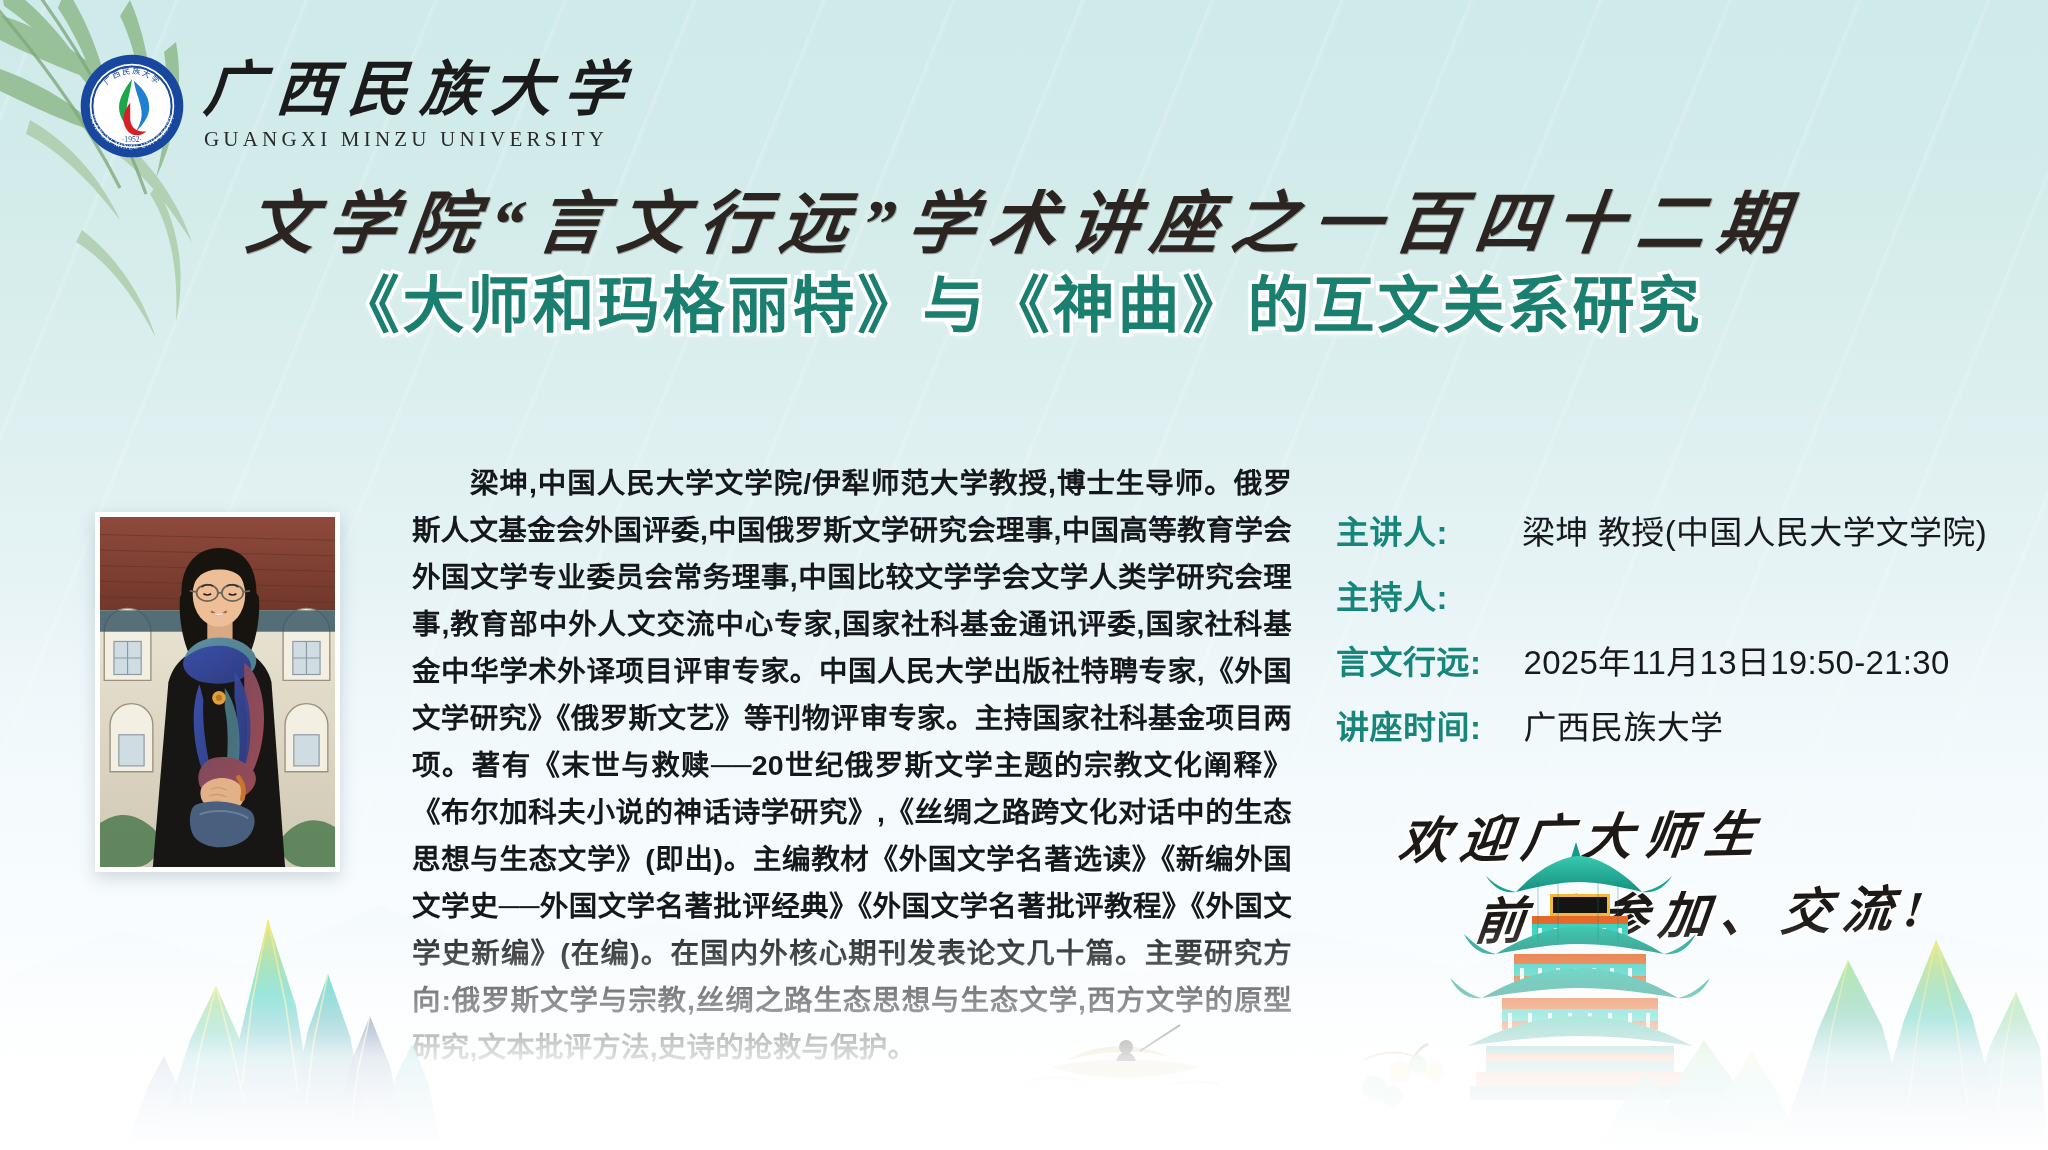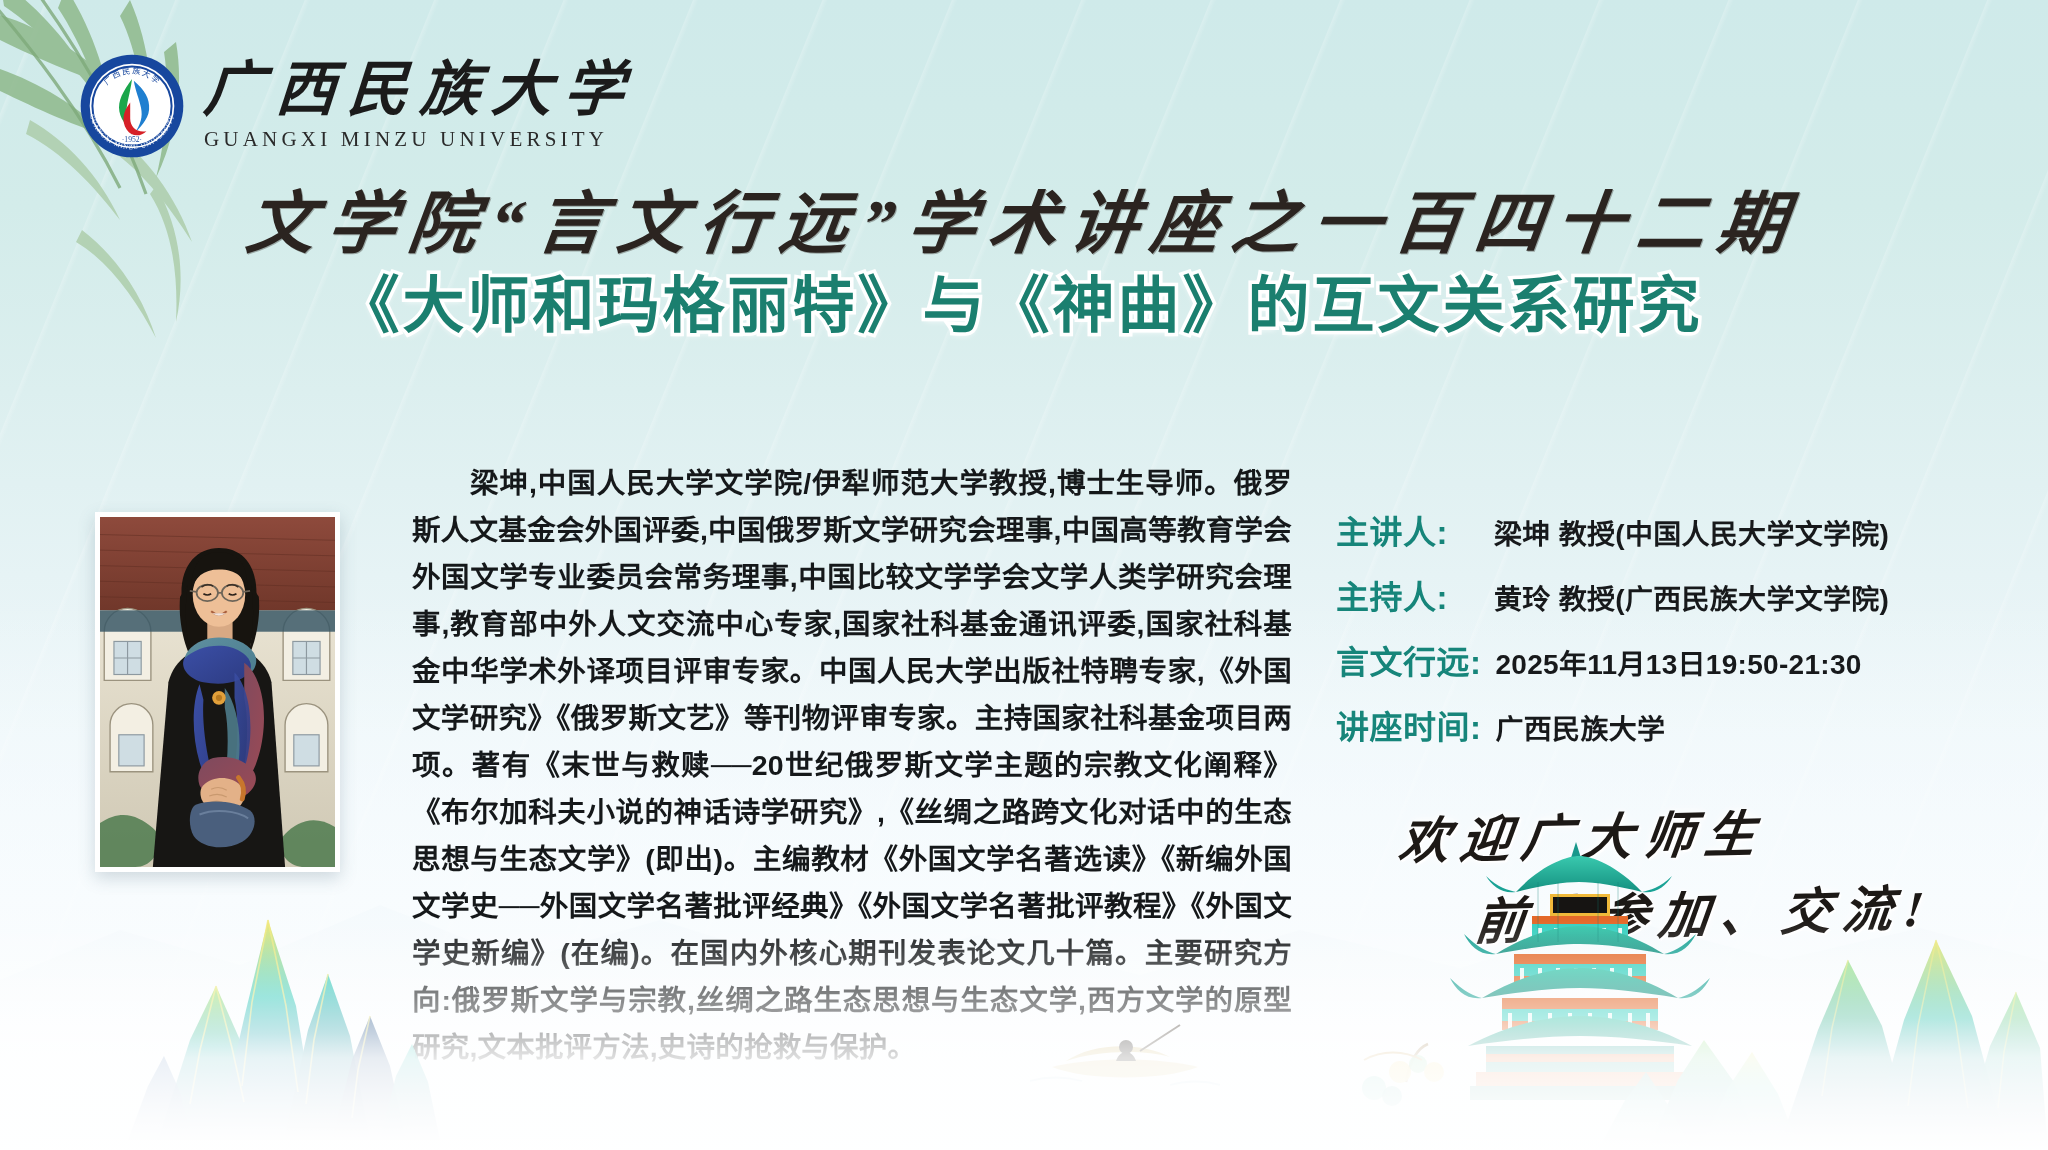--- a/index.html
+++ b/index.html
@@ -144,33 +144,34 @@
   }
 
   
   .info{
     position:absolute; left:1336px; top:506px; width:660px;
   }
   .info-row{
     display:flex; align-items:baseline;
     margin-bottom:17px;
     white-space:nowrap;
+    gap:28px;
   }
   .info-label{
     font-family:"Liberation Sans","DejaVu Sans",sans-serif;
     font-weight:700;
     font-size:33px;
     color:#16857a;
     letter-spacing:.5px;
     flex:0 0 auto;
   }
   .info-value{
     font-family:"Liberation Sans","DejaVu Sans",sans-serif;
-    font-weight:700;
-    font-size:28px;
+    font-weight:400;
+    font-size:33px;
     color:#17191b;
     letter-spacing:.3px;
     margin-left:14px;
   }
   .info-row.indent .info-value{ margin-left:46px; }
 
   
   .welcome{
     position:absolute; left:1400px; top:810px; width:560px;
     font-family:"Liberation Serif","DejaVu Serif",serif;
@@ -378,21 +379,20 @@
     <div class="bio-body">梁坤,中国人民大学文学院/伊犁师范大学教授,博士生导师。俄罗斯人文基金会外国评委,中国俄罗斯文学研究会理事,中国高等教育学会外国文学专业委员会常务理事,中国比较文学学会文学人类学研究会理事,教育部中外人文交流中心专家,国家社科基金通讯评委,国家社科基金中华学术外译项目评审专家。中国人民大学出版社特聘专家,《外国文学研究》《俄罗斯文艺》等刊物评审专家。主持国家社科基金项目两项。著有《末世与救赎──20世纪俄罗斯文学主题的宗教文化阐释》《布尔加科夫小说的神话诗学研究》,《丝绸之路跨文化对话中的生态思想与生态文学》(即出)。主编教材《外国文学名著选读》《新编外国文学史──外国文学名著批评经典》《外国文学名著批评教程》《外国文学史新编》(在编)。在国内外核心期刊发表论文几十篇。主要研究方向:俄罗斯文学与宗教,丝绸之路生态思想与生态文学,西方文学的原型研究,文本批评方法,史诗的抢救与保护。</div>
   </div>
 
   <div class="info">
     <div class="info-row indent">
       <span class="info-label">主讲人:</span>
       <span class="info-value">梁坤 教授(中国人民大学文学院)</span>
     </div>
     <div class="info-row indent">
       <span class="info-label">主持人:</span>
-      <span class="info-value">黄玲 教授(广西民族大学文学院)</span>
     </div>
     <div class="info-row">
       <span class="info-label">言文行远:</span>
       <span class="info-value">2025年11月13日19:50-21:30</span>
     </div>
     <div class="info-row">
       <span class="info-label">讲座时间:</span>
       <span class="info-value">广西民族大学</span>
     </div>
   </div>

